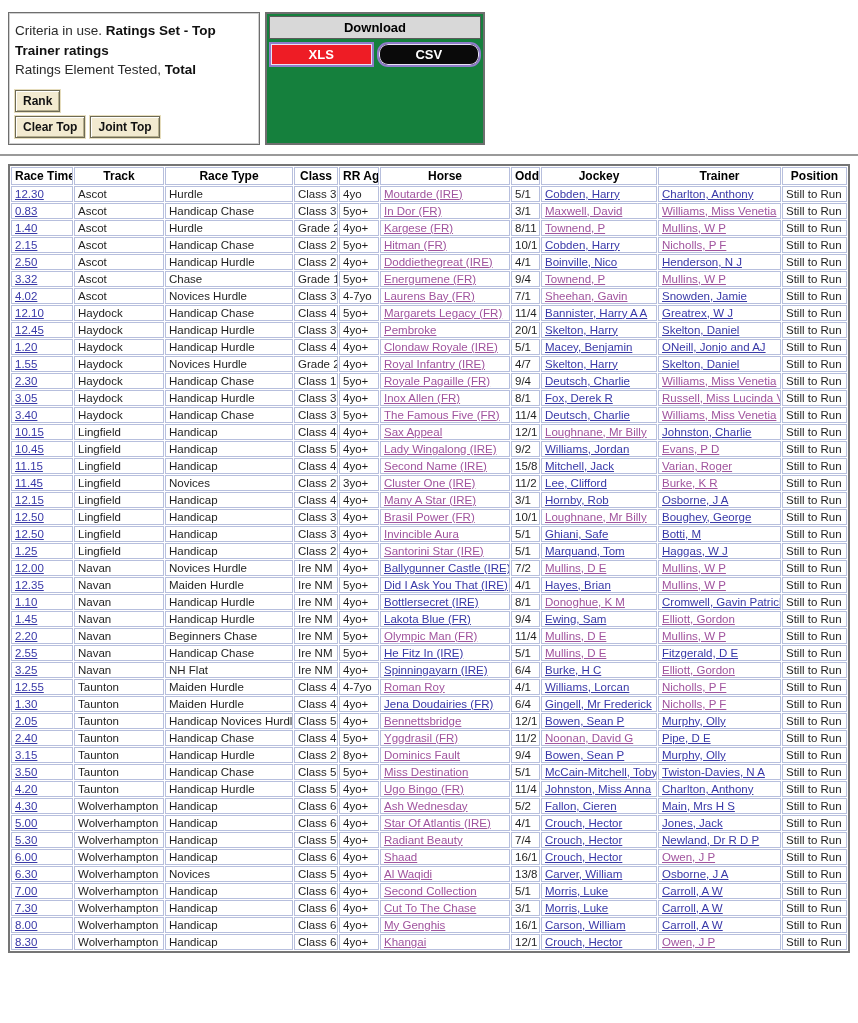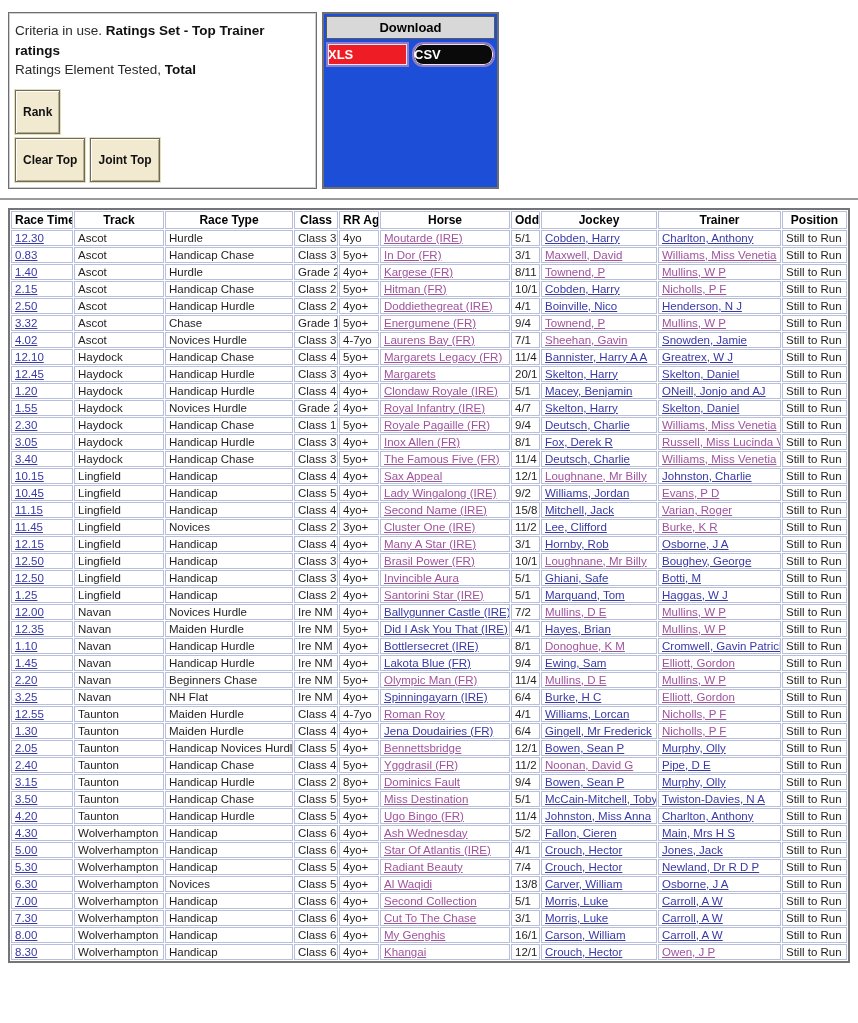--- a/index.html
+++ b/index.html
@@ -22,21 +22,21 @@
     color:var(--text);
     width:858px;
   }
   .top-area{
     display:flex;
     align-items:stretch;
     gap:5px;
     margin:12px 8px 0 8px;
   }
   .criteria-panel{
-    width:309px;
+    width:252px;
     min-height:112px;
     border:1px solid #6e6e6e;
     box-shadow:inset 0 0 0 1px #cfcfcf;
     padding:8px 6px 6px 6px;
     background:#fff;
   }
   .criteria-panel .crit-line{
     font-size:13.5px;
     line-height:1.45;
     color:#2a2a2a;
@@ -45,48 +45,48 @@
   .btn-row{margin-top:10px;}
   .btn-row2{margin-top:4px;}
   button.classic-btn{
     font-family:"Liberation Sans","DejaVu Sans",sans-serif;
     font-size:12px;
     font-weight:bold;
     color:#111;
     background:var(--btn-bg);
     border:1px solid var(--btn-border);
     box-shadow:inset 1px 1px 0 #ffffff, inset -1px -1px 0 #b5ae8d, 0 0 0 1px #e6ddbd;
-    padding:14px 7px;
+    padding:3px 7px;
     margin-right:5px;
     cursor:pointer;
   }
   .download-panel{
-    width:177px;
+    width:220px;
     min-height:112px;
     border:2px solid #6f6f6f;
-    background:#1d4ed8;
+    background:#15803d;
     padding:2px;
   }
   .download-title{
     background:var(--dl-title-bg);
     border:1px solid #5a5a5a;
     text-align:center;
     font-weight:bold;
     font-size:13px;
     padding:3px 0;
     color:#000;
   }
   .download-buttons{
     display:flex;
     gap:3px;
     margin-top:3px;
   }
   .dl-btn{
     flex:1;
-    text-align:left;
+    text-align:center;
     font-weight:bold;
     font-size:13px;
     color:#fff;
     padding:3px 0;
     border:2px solid var(--dl-btn-border);
     box-shadow:inset 0 0 0 1px #e8e4f4;
     cursor:pointer;
   }
   .dl-xls{background:var(--xls-bg);}
   .dl-csv{background:var(--csv-bg);border-radius:11px;}
@@ -275,21 +275,21 @@
         <td><a class="cell-link lnk-b">Bannister, Harry A A</a></td>
         <td><a class="cell-link lnk-b">Greatrex, W J</a></td>
         <td>Still to Run</td>
       </tr>
       <tr>
         <td><a class="cell-link lnk-b">12.45</a></td>
         <td>Haydock</td>
         <td>Handicap Hurdle</td>
         <td>Class 3</td>
         <td>4yo+</td>
-        <td><a class="cell-link lnk-v">Margarets</a></td>
+        <td><a class="cell-link lnk-v">Pembroke</a></td>
         <td>20/1</td>
         <td><a class="cell-link lnk-b">Skelton, Harry</a></td>
         <td><a class="cell-link lnk-b">Skelton, Daniel</a></td>
         <td>Still to Run</td>
       </tr>
       <tr>
         <td><a class="cell-link lnk-b">1.20</a></td>
         <td>Haydock</td>
         <td>Handicap Hurdle</td>
         <td>Class 4</td>
@@ -498,20 +498,32 @@
         <td>Beginners Chase</td>
         <td>Ire NM</td>
         <td>5yo+</td>
         <td><a class="cell-link lnk-v">Olympic Man (FR)</a></td>
         <td>11/4</td>
         <td><a class="cell-link lnk-v">Mullins, D E</a></td>
         <td><a class="cell-link lnk-v">Mullins, W P</a></td>
         <td>Still to Run</td>
       </tr>
       <tr>
+        <td><a class="cell-link lnk-b">2.55</a></td>
+        <td>Navan</td>
+        <td>Handicap Chase</td>
+        <td>Ire NM</td>
+        <td>5yo+</td>
+        <td><a class="cell-link lnk-b">He Fitz In (IRE)</a></td>
+        <td>5/1</td>
+        <td><a class="cell-link lnk-v">Mullins, D E</a></td>
+        <td><a class="cell-link lnk-b">Fitzgerald, D E</a></td>
+        <td>Still to Run</td>
+      </tr>
+      <tr>
         <td><a class="cell-link lnk-b">3.25</a></td>
         <td>Navan</td>
         <td>NH Flat</td>
         <td>Ire NM</td>
         <td>4yo+</td>
         <td><a class="cell-link lnk-b">Spinningayarn (IRE)</a></td>
         <td>6/4</td>
         <td><a class="cell-link lnk-b">Burke, H C</a></td>
         <td><a class="cell-link lnk-v">Elliott, Gordon</a></td>
         <td>Still to Run</td>
@@ -630,20 +642,32 @@
         <td>Handicap</td>
         <td>Class 5</td>
         <td>4yo+</td>
         <td><a class="cell-link lnk-v">Radiant Beauty</a></td>
         <td>7/4</td>
         <td><a class="cell-link lnk-b">Crouch, Hector</a></td>
         <td><a class="cell-link lnk-b">Newland, Dr R D P</a></td>
         <td>Still to Run</td>
       </tr>
       <tr>
+        <td><a class="cell-link lnk-b">6.00</a></td>
+        <td>Wolverhampton</td>
+        <td>Handicap</td>
+        <td>Class 6</td>
+        <td>4yo+</td>
+        <td><a class="cell-link lnk-v">Shaad</a></td>
+        <td>16/1</td>
+        <td><a class="cell-link lnk-b">Crouch, Hector</a></td>
+        <td><a class="cell-link lnk-v">Owen, J P</a></td>
+        <td>Still to Run</td>
+      </tr>
+      <tr>
         <td><a class="cell-link lnk-b">6.30</a></td>
         <td>Wolverhampton</td>
         <td>Novices</td>
         <td>Class 5</td>
         <td>4yo+</td>
         <td><a class="cell-link lnk-v">Al Waqidi</a></td>
         <td>13/8</td>
         <td><a class="cell-link lnk-b">Carver, William</a></td>
         <td><a class="cell-link lnk-b">Osborne, J A</a></td>
         <td>Still to Run</td>

